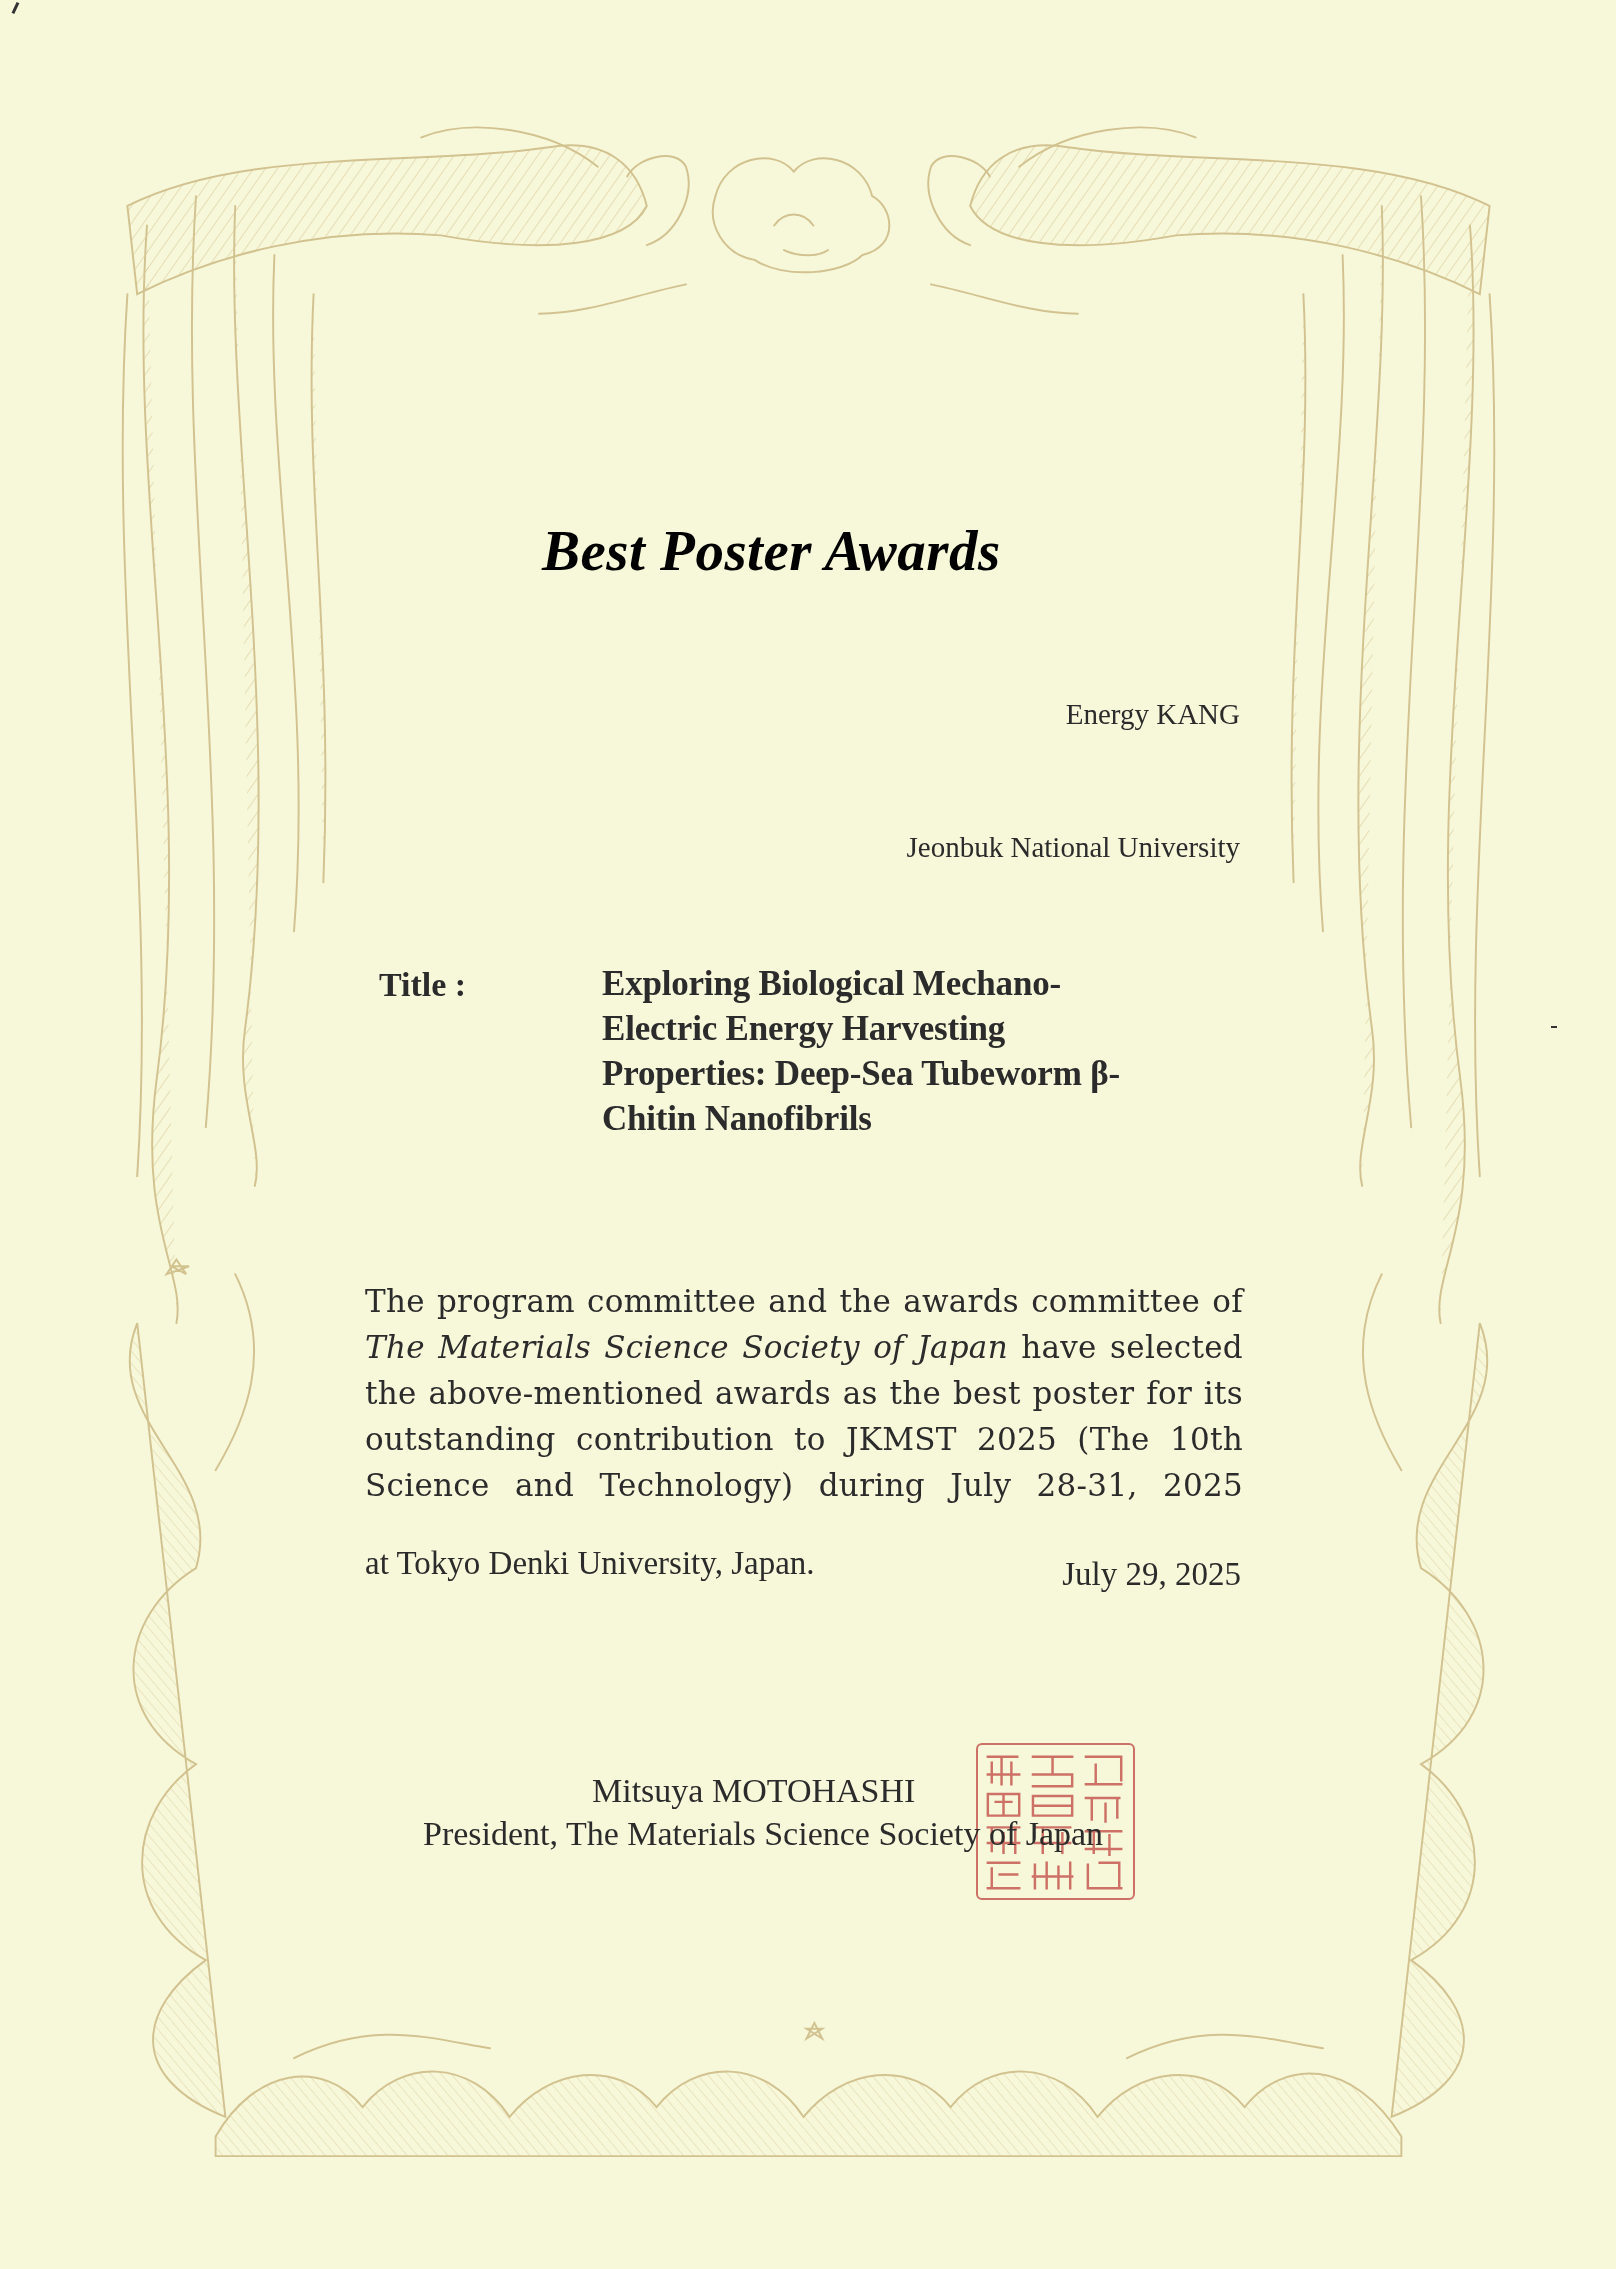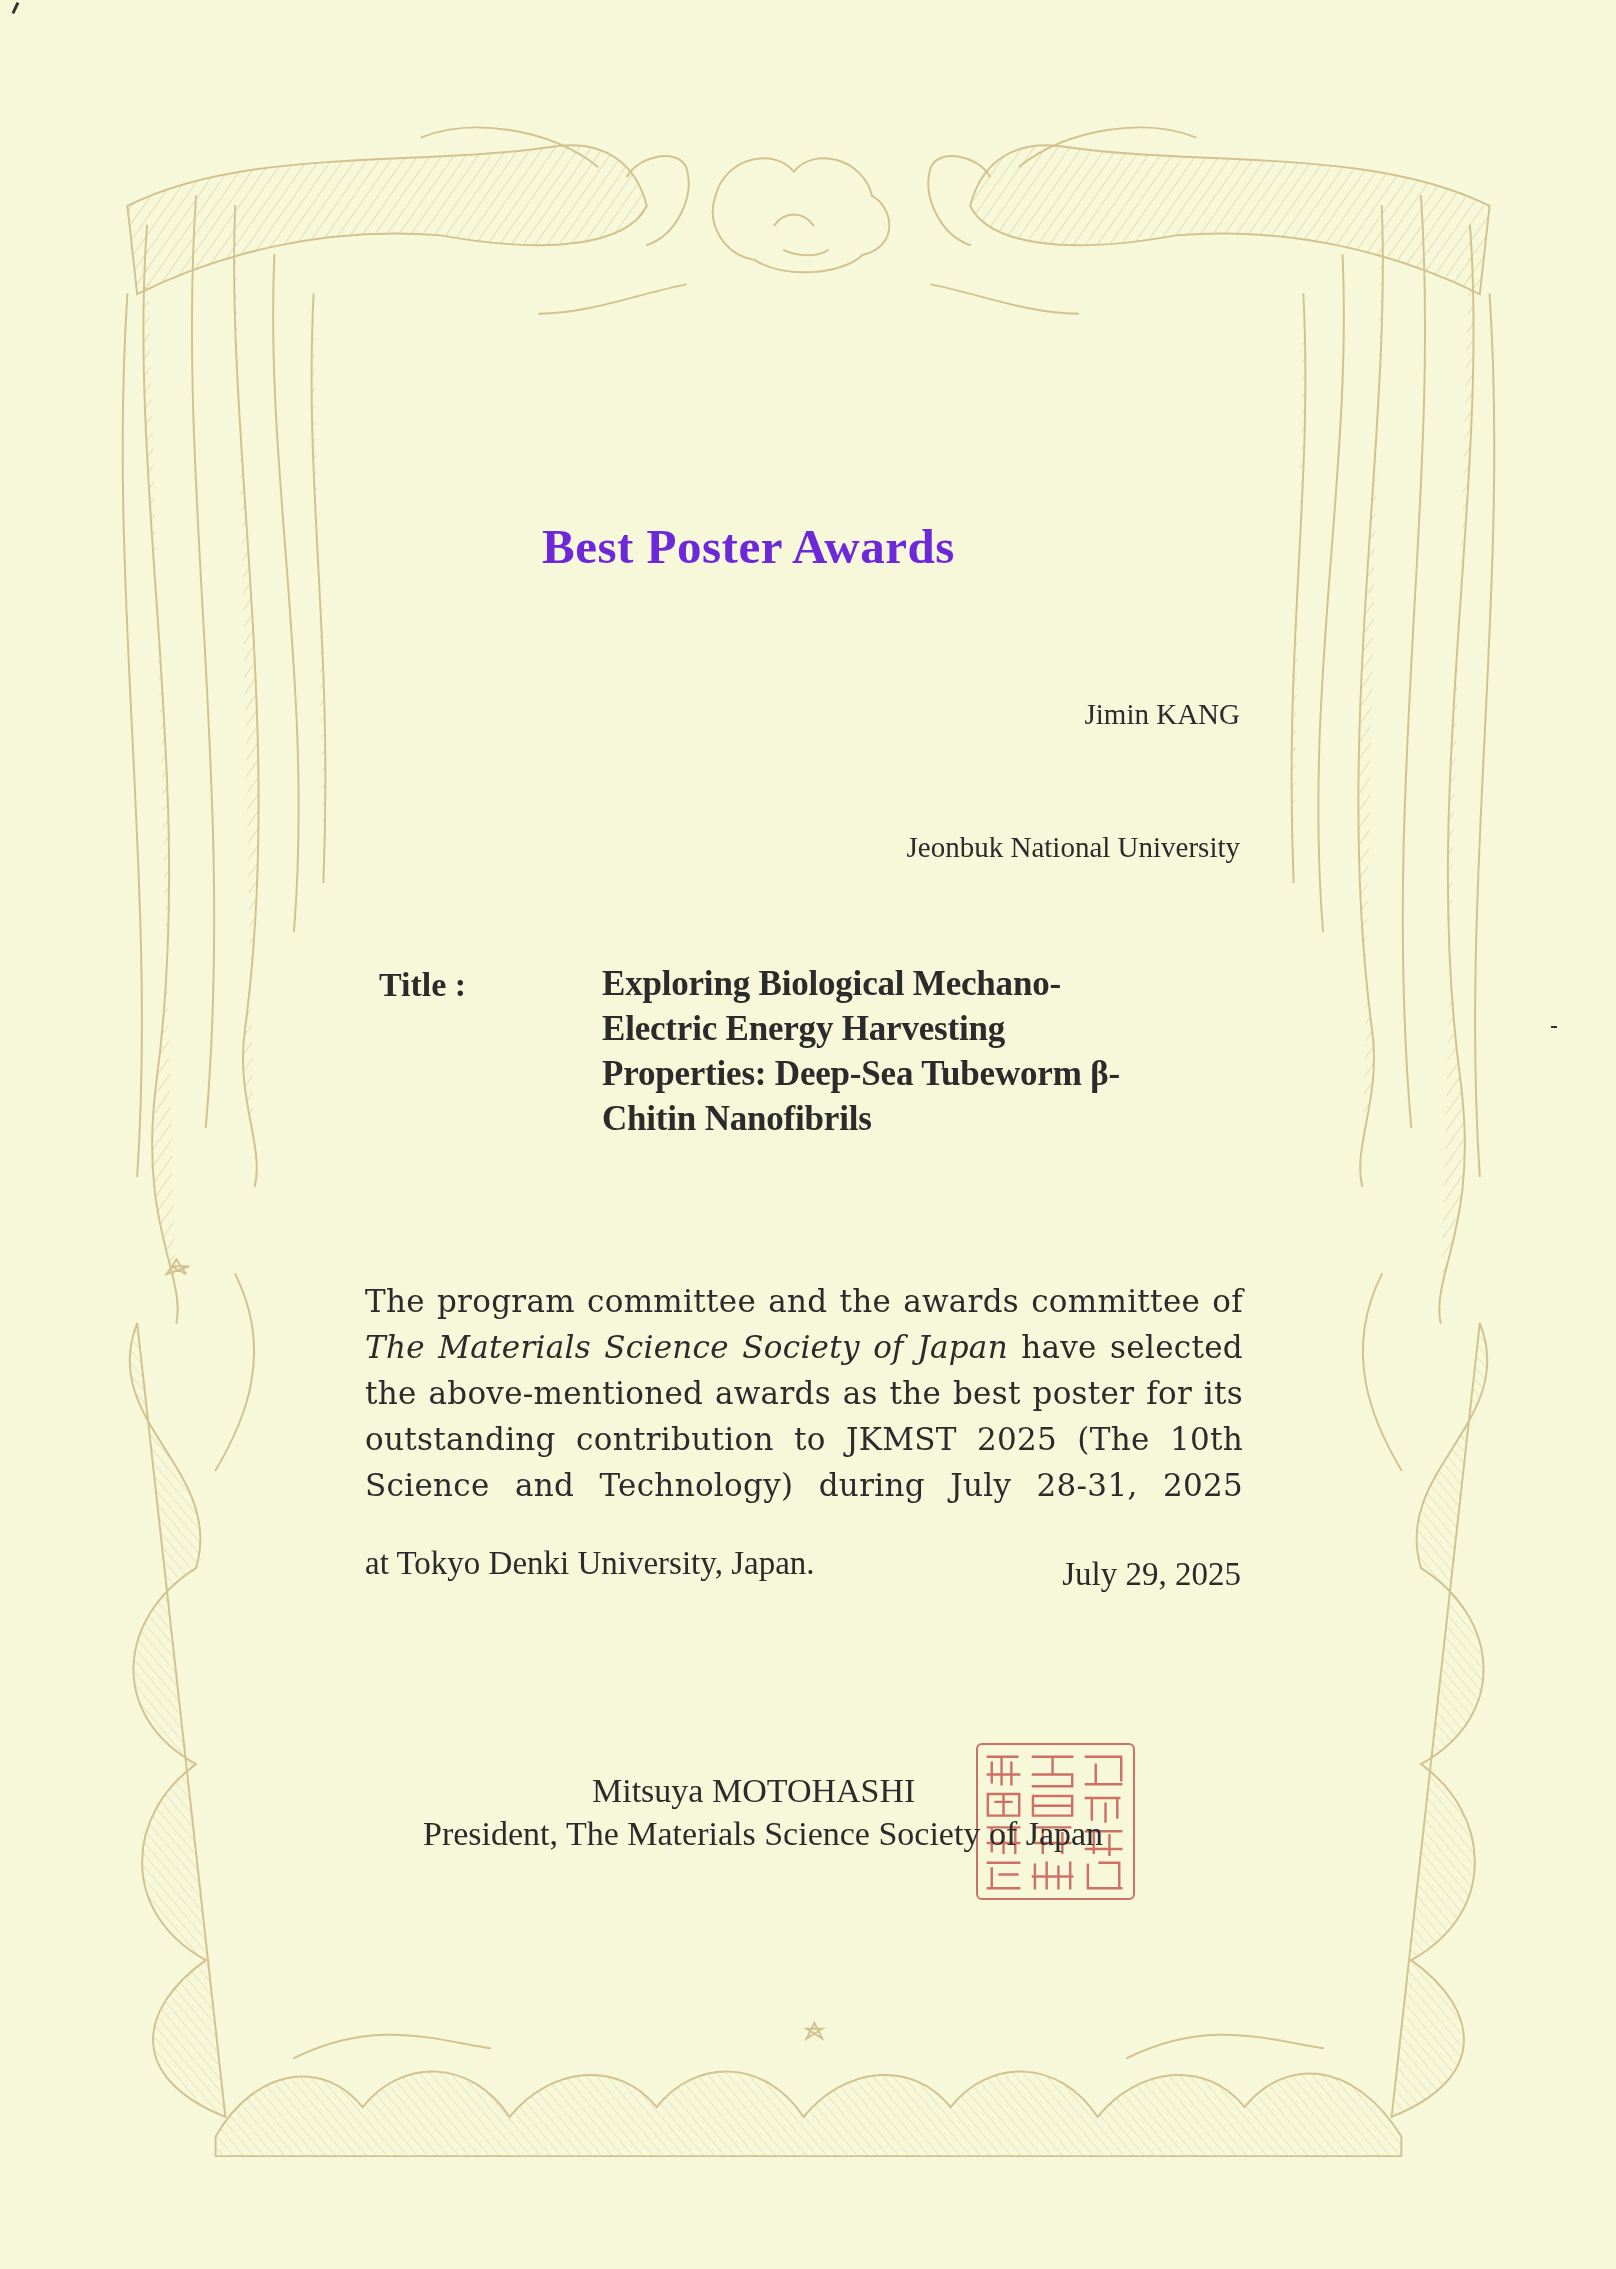--- a/index.html
+++ b/index.html
@@ -8,23 +8,23 @@
     background: #f7f8da;
     position: relative;
     overflow: hidden;
     font-family: "Liberation Serif", "DejaVu Serif", serif;
     color: #2b2b2b;
   }
   .ornament { position: absolute; left: 0; top: 0; width: 1616px; height: 2269px; pointer-events: none; }
   .abs { position: absolute; white-space: nowrap; }
   .award-title {
     left: 542px; top: 518px;
-    font-size: 49px; font-weight: bold; 
+    font-size: 57px; font-weight: bold; font-style: italic;
     letter-spacing: 0.5px;
-    color: #6d28d9;
+    color: #000000;
   }
   .recipient-name { right: 376px; top: 698px; font-size: 29px; }
   .recipient-affil { right: 376px; top: 831px; font-size: 29px; }
   .title-label { left: 379px; top: 966px; font-size: 34px; font-weight: bold; }
   .title-block {
     position: absolute; left: 602px; top: 961px;
     font-size: 35px; font-weight: bold; line-height: 45px;
     letter-spacing: -0.2px;
   }
   .title-block div { white-space: nowrap; }
@@ -102,21 +102,21 @@
     <path d="M1150 2100 C 1230 2060, 1290 2080, 1350 2090"></path>
     <path d="M823 2080 l8 -16 l8 16 l-16 -10 h16 z"></path>
   </g>
 </svg>
 
 <div class="stray-mark" style="left:13.7px;top:2px;width:2.9px;height:11.8px;transform:rotate(25deg);"></div>
 <div class="stray-mark" style="left:1551px;top:1026px;width:5.9px;height:2px;"></div>
 
 <div class="abs award-title">Best Poster Awards</div>
 
-<div class="abs recipient-name">Jimin KANG</div>
+<div class="abs recipient-name">Energy KANG</div>
 <div class="abs recipient-affil">Jeonbuk National University</div>
 
 <div class="abs title-label">Title :</div>
 <div class="title-block">
   <div>Exploring Biological Mechano-</div>
   <div>Electric Energy Harvesting</div>
   <div>Properties: Deep-Sea Tubeworm β-</div>
   <div>Chitin Nanofibrils</div>
 </div>
 

